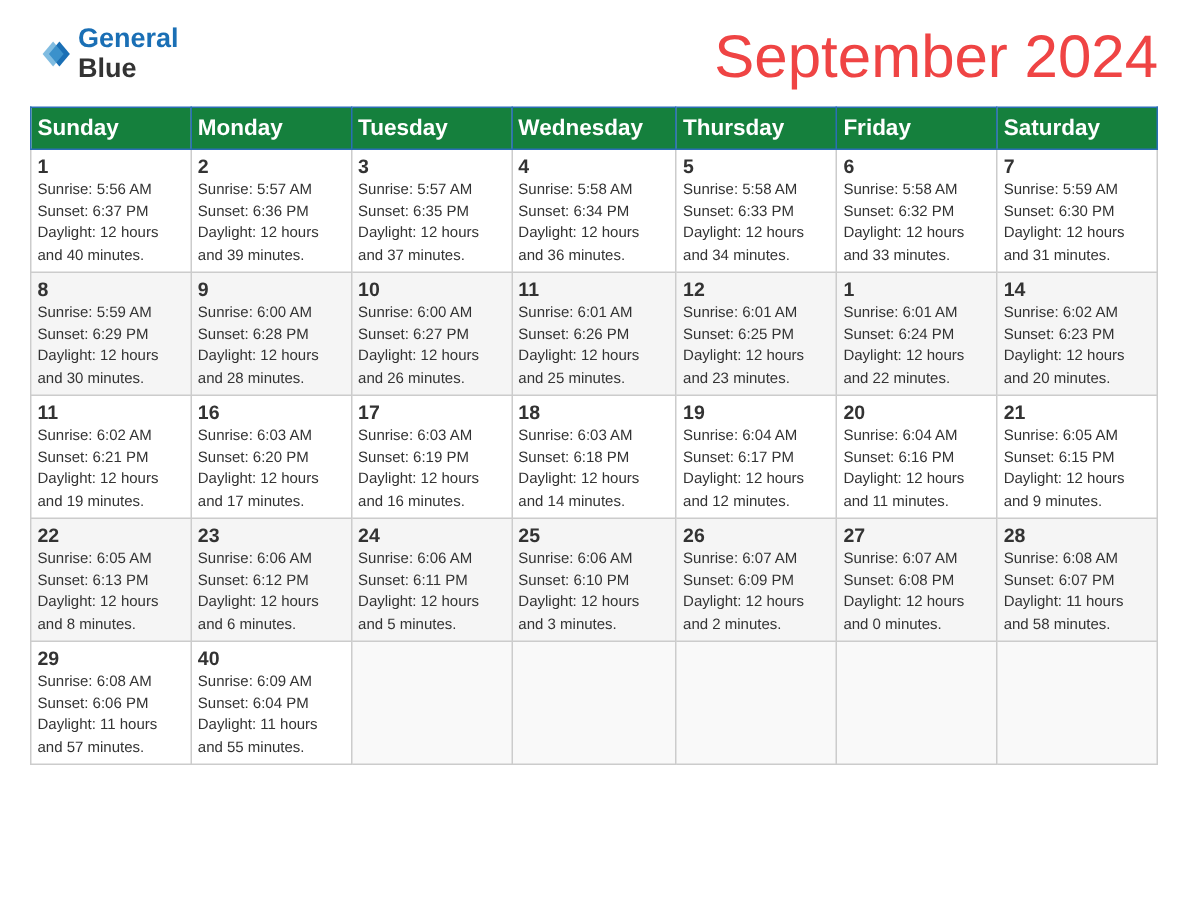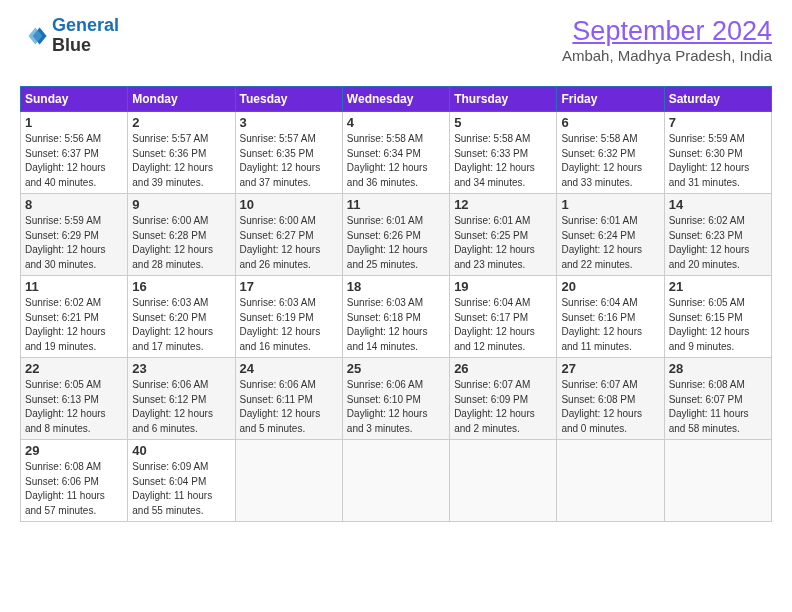--- a/index.html
+++ b/index.html
@@ -11,21 +11,21 @@
       overflow: hidden;
     }
     .page {
       width: 792px;
       padding: 16px 20px 10px 20px;
     }
     .header {
       display: flex;
       justify-content: space-between;
       align-items: flex-start;
-      margin-bottom: 22px;
+      margin-bottom: 10px;
     }
     .logo {
       display: flex;
       align-items: center;
     }
     .logo-text {
       font-size: 18px;
       font-weight: bold;
       color: #333;
       line-height: 1.1;
@@ -33,40 +33,39 @@
     .logo-text .blue { color: #1a6fb5; }
     .logo-icon {
       width: 28px;
       height: 28px;
       margin-right: 4px;
     }
     .title-block {
       text-align: right;
     }
     .month-title {
-      font-size: 27px;
+      font-size: 40px;
       font-weight: normal;
-      color: #8b5cf6;
-      text-decoration: underline;
+      color: #ef4444;
     }
     .location {
       font-size: 15px;
       color: #555;
     }
     table {
       width: 100%;
       border-collapse: collapse;
       font-size: 10px;
     }
     thead tr th {
-      background-color: #6d28d9;
+      background-color: #15803d;
       color: #fff;
       padding: 5px 4px;
       text-align: left;
-      font-size: 12px;
+      font-size: 15px;
       font-weight: bold;
       border: 1px solid #2a6eb5;
     }
     tbody tr td {
       border: 1px solid #ccc;
       vertical-align: top;
       padding: 3px 4px;
       height: 80px;
       background: #fff;
     }
@@ -100,21 +99,20 @@
         <polygon points="28,8 38,20 28,32 18,20" fill="#1a6fb5"></polygon>
         <polygon points="22,8 32,20 22,32 12,20" fill="#4a9fd4" opacity="0.7"></polygon>
       </svg>
       <div class="logo-text">
         <span class="blue">General</span><br>
         <span>Blue</span>
       </div>
     </div>
     <div class="title-block">
       <div class="month-title">September 2024</div>
-      <div class="location">Ambah, Madhya Pradesh, India</div>
     </div>
   </div>
 
   <table>
     <thead>
       <tr>
         <th>Sunday</th>
         <th>Monday</th>
         <th>Tuesday</th>
         <th>Wednesday</th>

